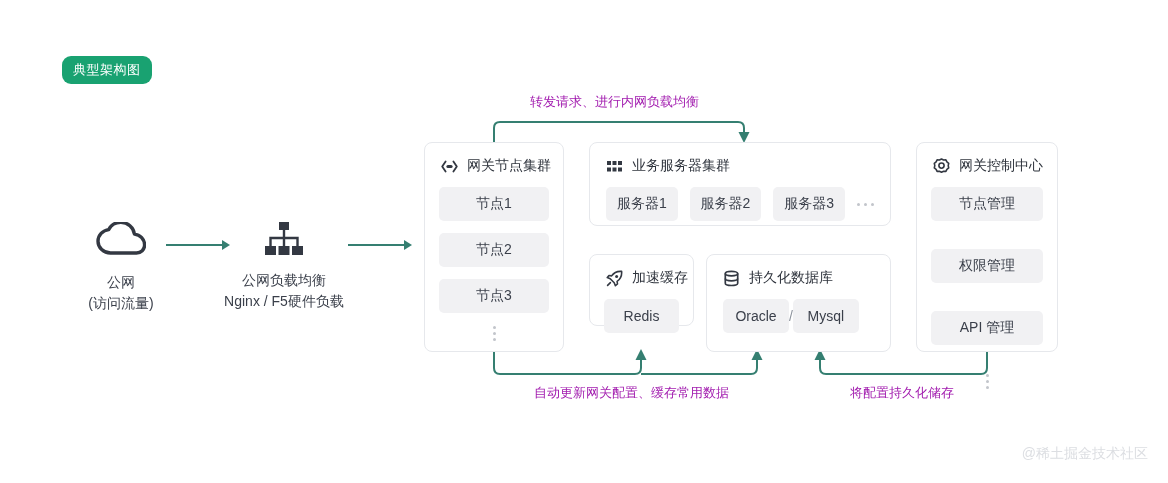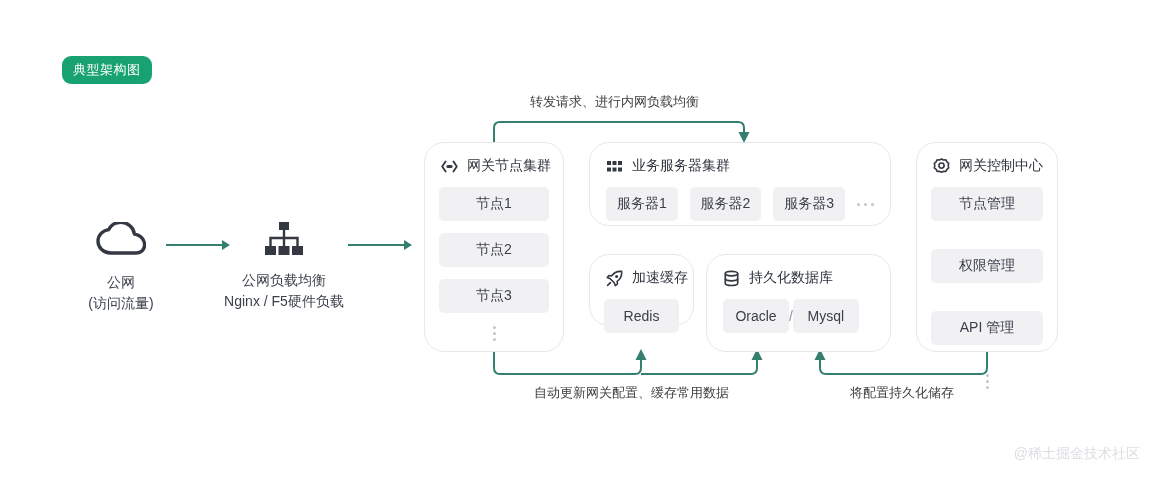--- a/index.html
+++ b/index.html
@@ -62,21 +62,21 @@
     border-top: 5px solid transparent;
     border-bottom: 5px solid transparent;
     border-left: 8px solid #357f71;
   }
 
   
   .card {
     position: absolute;
     background: #ffffff;
     border: 1px solid #e6e8ec;
-    border-radius: 20px;
+    border-radius: 8px;
     box-sizing: border-box;
   }
   .card-head {
     display: flex;
     align-items: center;
     gap: 9px;
     padding: 14px 16px 0 16px;
     font-size: 14px;
     color: #2f343d;
     white-space: nowrap;
@@ -148,36 +148,36 @@
 
   
   #card-control { left: 916px; top: 142px; width: 142px; height: 210px; }
   #card-control .body { padding: 12px 14px 0 14px; }
   #card-control .pill { height: 34px; margin-bottom: 28px; }
 
   
   .anno {
     position: absolute;
     font-size: 13px;
-    color: #404040;
+    color: #a21caf;
     white-space: nowrap;
   }
 
   
   #connectors {
     position: absolute;
     left: 0; top: 0;
     width: 1168px; height: 483px;
     pointer-events: none;
   }
 
   
   .watermark {
     position: absolute;
-    right: 28px;
+    right: 20px;
     bottom: 20px;
     font-size: 14px;
     color: #dcdee2;
     white-space: nowrap;
   }
 </style>
 </head>
 <body>
 
 <div class="badge">典型架构图</div>

